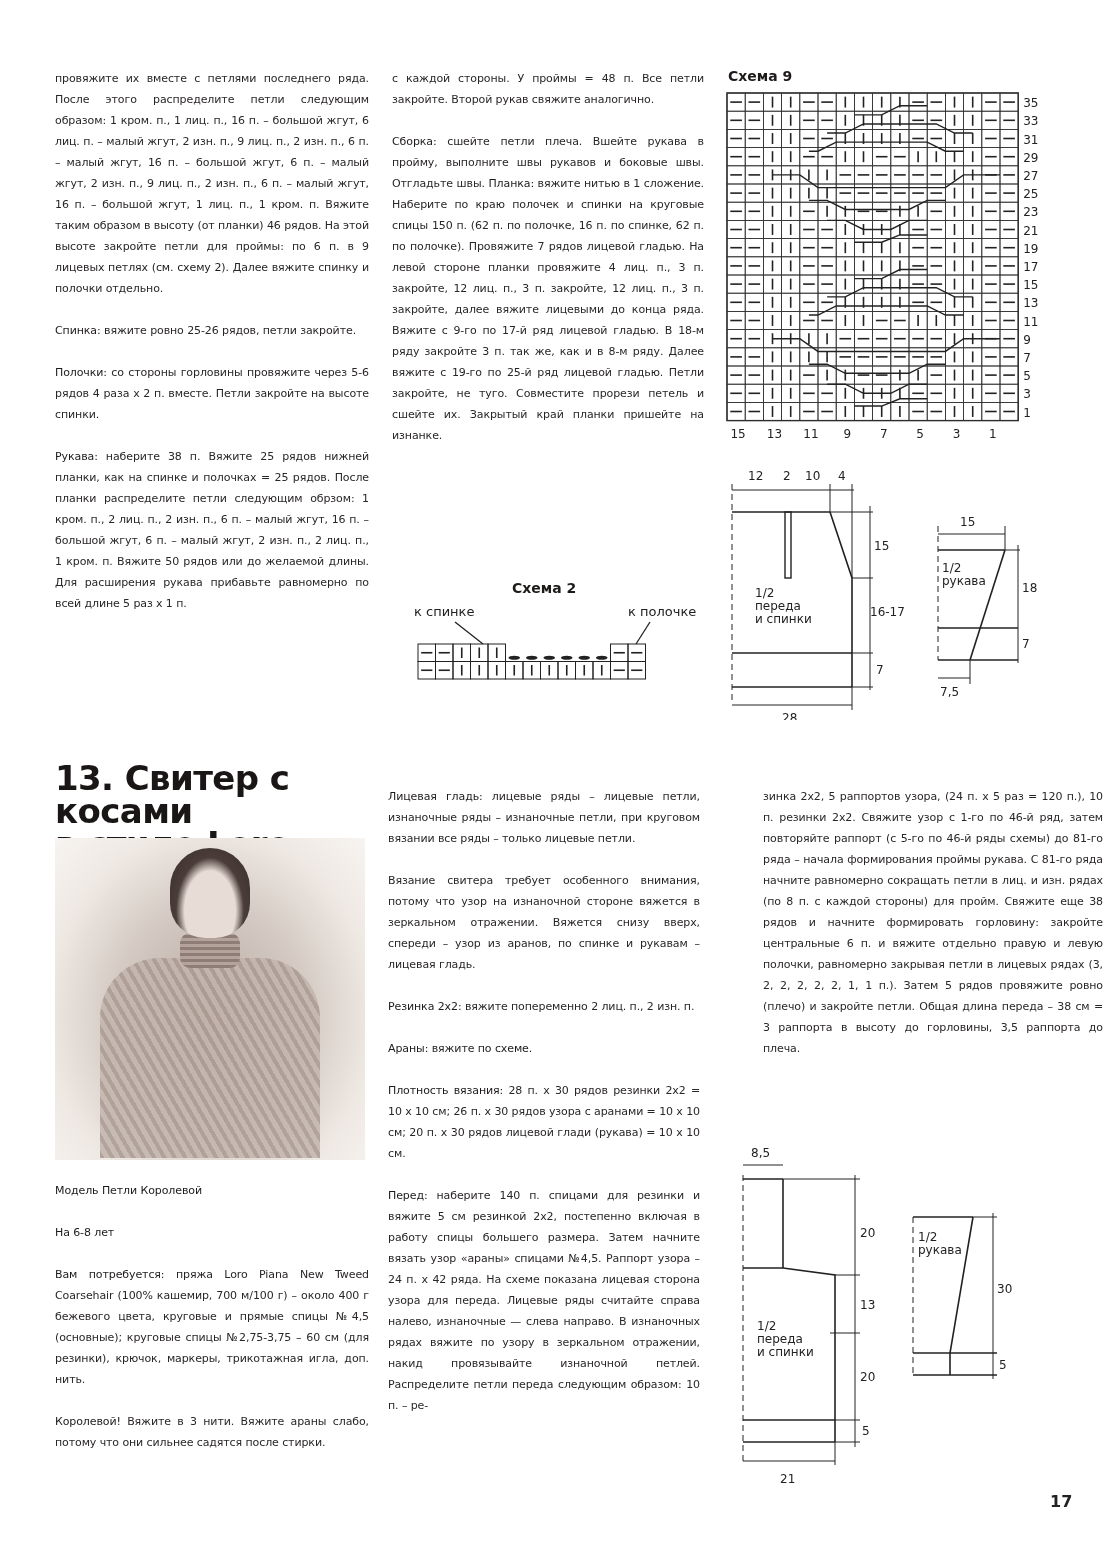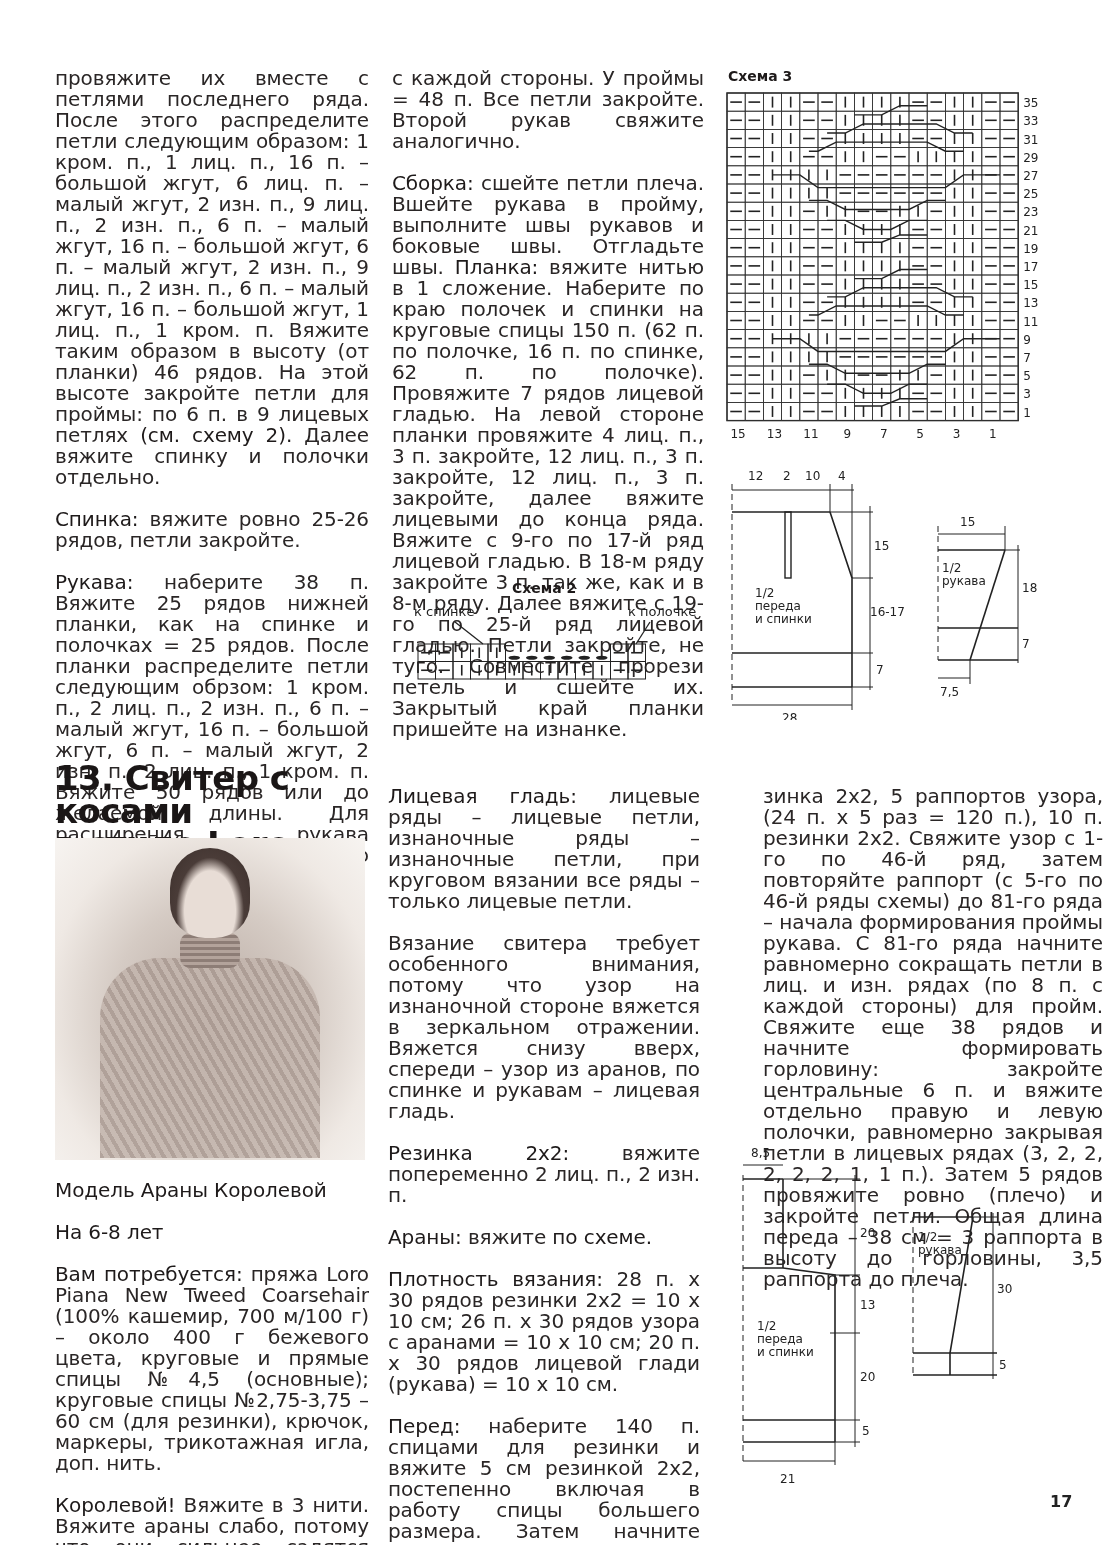--- a/index.html
+++ b/index.html
@@ -1,18 +1,18 @@
 <!DOCTYPE html>
 <html><head>
 <meta charset="utf-8">
 <style>
   html,body{margin:0;padding:0;background:#fff;}
   body{width:1107px;height:1545px;position:relative;overflow:hidden;
        font-family:"DejaVu Sans","Liberation Sans",sans-serif;color:#2a2626;}
-  .col{position:absolute;font-size:20px;line-height:21px;letter-spacing:-0.1px;}
+  .col{position:absolute;font-size:11px;line-height:21px;letter-spacing:-0.1px;}
   .col p{margin:0 0 21px 0;text-align:justify;text-align-last:left;}
   .col b{font-weight:normal;color:#1e1a1a;}
   #c1{left:55px;top:68px;width:314px;}
   #c2{left:392px;top:68px;width:312px;}
   #c3{left:388px;top:786px;width:312px;}
   #c4{left:725px;top:786px;width:340px;margin-left:38px;}
   #c5{left:55px;top:1180px;width:314px;}
   .title{position:absolute;left:55px;top:762px;width:330px;font-size:34px;line-height:33px;
          font-weight:bold;color:#1a1616;letter-spacing:-0.6px;}
   .photo{position:absolute;left:55px;top:838px;width:310px;height:322px;
@@ -26,20 +26,21 @@
   .scheme-title{position:absolute;font-weight:bold;font-size:14px;color:#1e1a1a;}
   .pagenum{position:absolute;left:1050px;top:1492px;font-size:16px;font-weight:bold;color:#222;}
   svg text{font-family:"DejaVu Sans","Liberation Sans",sans-serif;fill:#222;}
 </style>
 </head>
 <body>
 
 <div class="col" id="c1">
   <p><span>провяжите их вместе с петлями последнего ряда. После этого распределите петли следующим образом: 1 кром. п., 1 лиц. п., 16 п. – большой жгут, 6 лиц. п. – малый жгут, 2 изн. п., 9 лиц. п., 2 изн. п., 6 п. – малый жгут, 16 п. – большой жгут, 6 п. – малый жгут, 2 изн. п., 9 лиц. п., 2 изн. п., 6 п. – малый жгут, 16 п. – большой жгут, 1 лиц. п., 1 кром. п. Вяжите таким образом в высоту (от планки) 46 рядов. На этой высоте закройте петли для проймы: по 6 п. в 9 лицевых петлях</span> <b>(см. схему 2).</b><span> Далее вяжите спинку и полочки отдельно.</span></p>
   <p><b>Спинка:</b><span> вяжите ровно 25-26 рядов, петли закройте.</span></p>
+  <p><b>Полочки:</b><span> со стороны горловины провяжите через 5-6 рядов 4 раза х 2 п. вместе. Петли закройте на высоте спинки.</span></p>
   <p><b>Рукава:</b><span> наберите 38 п. Вяжите 25 рядов нижней планки, как на спинке и полочках = 25 рядов. После планки распределите петли следующим обрзом: 1 кром. п., 2 лиц. п., 2 изн. п., 6 п. – малый жгут, 16 п. – большой жгут, 6 п. – малый жгут, 2 изн. п., 2 лиц. п., 1 кром. п. Вяжите 50 рядов или до желаемой длины. Для расширения рукава прибавьте равномерно по всей длине 5 раз х 1 п.</span></p>
 </div>
 
 <div class="col" id="c2">
   <p><span>с каждой стороны. У проймы = 48 п. Все петли закройте. Второй рукав свяжите аналогично.</span></p>
   <p><b>Сборка:</b><span> сшейте петли плеча. Вшейте рукава в пройму, выполните швы рукавов и боковые швы. Отгладьте швы. </span><b>Планка:</b><span> вяжите нитью в 1 сложение. Наберите по краю полочек и спинки на круговые спицы 150 п. (62 п. по полочке, 16 п. по спинке, 62 п. по полочке). Провяжите 7 рядов лицевой гладью. На левой стороне планки провяжите 4 лиц. п., 3 п. закройте, 12 лиц. п., 3 п. закройте, 12 лиц. п., 3 п. закройте, далее вяжите лицевыми до конца ряда. Вяжите с 9-го по 17-й ряд лицевой гладью. В 18-м ряду закройте 3 п. так же, как и в 8-м ряду. Далее вяжите с 19-го по 25-й ряд лицевой гладью. Петли закройте, не туго. Совместите прорези петель и сшейте их. Закрытый край планки пришейте на изнанке.</span></p>
 </div>
 
 <div class="scheme-title" style="left:512px;top:580px;">Схема 2</div>
 <svg style="position:absolute;left:410px;top:598px;" width="290" height="90">
@@ -90,21 +91,21 @@
       <line x1="174.25" y1="67" x2="174.25" y2="77.5" stroke="#222" stroke-width="1.6"></line>
       <rect x="183" y="63.5" width="17.5" height="17.5" fill="none" stroke="#222" stroke-width="1"></rect>
       <line x1="191.75" y1="67" x2="191.75" y2="77.5" stroke="#222" stroke-width="1.6"></line>
       <rect x="200.5" y="63.5" width="17.5" height="17.5" fill="none" stroke="#222" stroke-width="1"></rect>
       <line x1="203.65" y1="72.25" x2="214.85" y2="72.25" stroke="#222" stroke-width="1.6"></line>
       <rect x="218" y="63.5" width="17.5" height="17.5" fill="none" stroke="#222" stroke-width="1"></rect>
       <line x1="221.15" y1="72.25" x2="232.35" y2="72.25" stroke="#222" stroke-width="1.6"></line>
     </g>
 </svg>
 
-<div class="scheme-title" style="left:728px;top:68px;">Схема 3</div>
+<div class="scheme-title" style="left:728px;top:68px;">Схема 9</div>
 <svg style="position:absolute;left:726px;top:92px;" width="330" height="358">
   <g id="s1grid">
       <rect x="1" y="1" width="291.2" height="327.59999999999997" fill="none" stroke="#222" stroke-width="1.4"></rect>
       <rect x="1" y="1" width="18.2" height="18.2" fill="none" stroke="#333" stroke-width="0.8"></rect>
       <line x1="4.276" y1="10.1" x2="15.924" y2="10.1" stroke="#222" stroke-width="1.6"></line>
       <rect x="19.2" y="1" width="18.2" height="18.2" fill="none" stroke="#333" stroke-width="0.8"></rect>
       <line x1="22.476" y1="10.1" x2="34.123999999999995" y2="10.1" stroke="#222" stroke-width="1.6"></line>
       <rect x="37.4" y="1" width="18.2" height="18.2" fill="none" stroke="#333" stroke-width="0.8"></rect>
       <line x1="46.5" y1="4.64" x2="46.5" y2="15.559999999999999" stroke="#222" stroke-width="1.6"></line>
       <rect x="55.599999999999994" y="1" width="18.2" height="18.2" fill="none" stroke="#333" stroke-width="0.8"></rect>
@@ -777,21 +778,21 @@
   <div>в стиле Loro Piana</div>
 </div>
 
 <div class="photo">
   <div class="body"></div>
   <div class="neck"></div>
   <div class="head"></div>
 </div>
 
 <div class="col" id="c5">
-  <p><b>Модель Араны Королевой</b></p>
+  <p><b>Модель Петли Королевой</b></p>
   <p><b>На 6-8 лет</b></p>
   <p><b>Вам потребуется:</b><span> пряжа Loro Piana New Tweed Coarsehair (100% кашемир, 700 м/100 г) – около 400 г бежевого цвета, круговые и прямые спицы №4,5 (основные); круговые спицы №2,75-3,75 – 60 см (для резинки), крючок, маркеры, трикотажная игла, доп. нить.</span></p>
   <p><b>Королевой!</b><span> Вяжите в 3 нити. Вяжите араны слабо, потому что они сильнее садятся после стирки.</span></p>
 </div>
 
 <div class="col" id="c3">
   <p><b>Лицевая гладь:</b><span> лицевые ряды – лицевые петли, изнаночные ряды – изнаночные петли, при круговом вязании все ряды – только лицевые петли.</span></p>
   <p><span>Вязание свитера требует особенного внимания, потому что узор на изнаночной стороне вяжется в зеркальном отражении. Вяжется снизу вверх, спереди – узор из аранов, по спинке и рукавам – лицевая гладь.</span></p>
   <p><b>Резинка 2х2:</b><span> вяжите попеременно 2 лиц. п., 2 изн. п.</span></p>
   <p><b>Араны:</b><span> вяжите </span><b>по схеме.</b></p>

